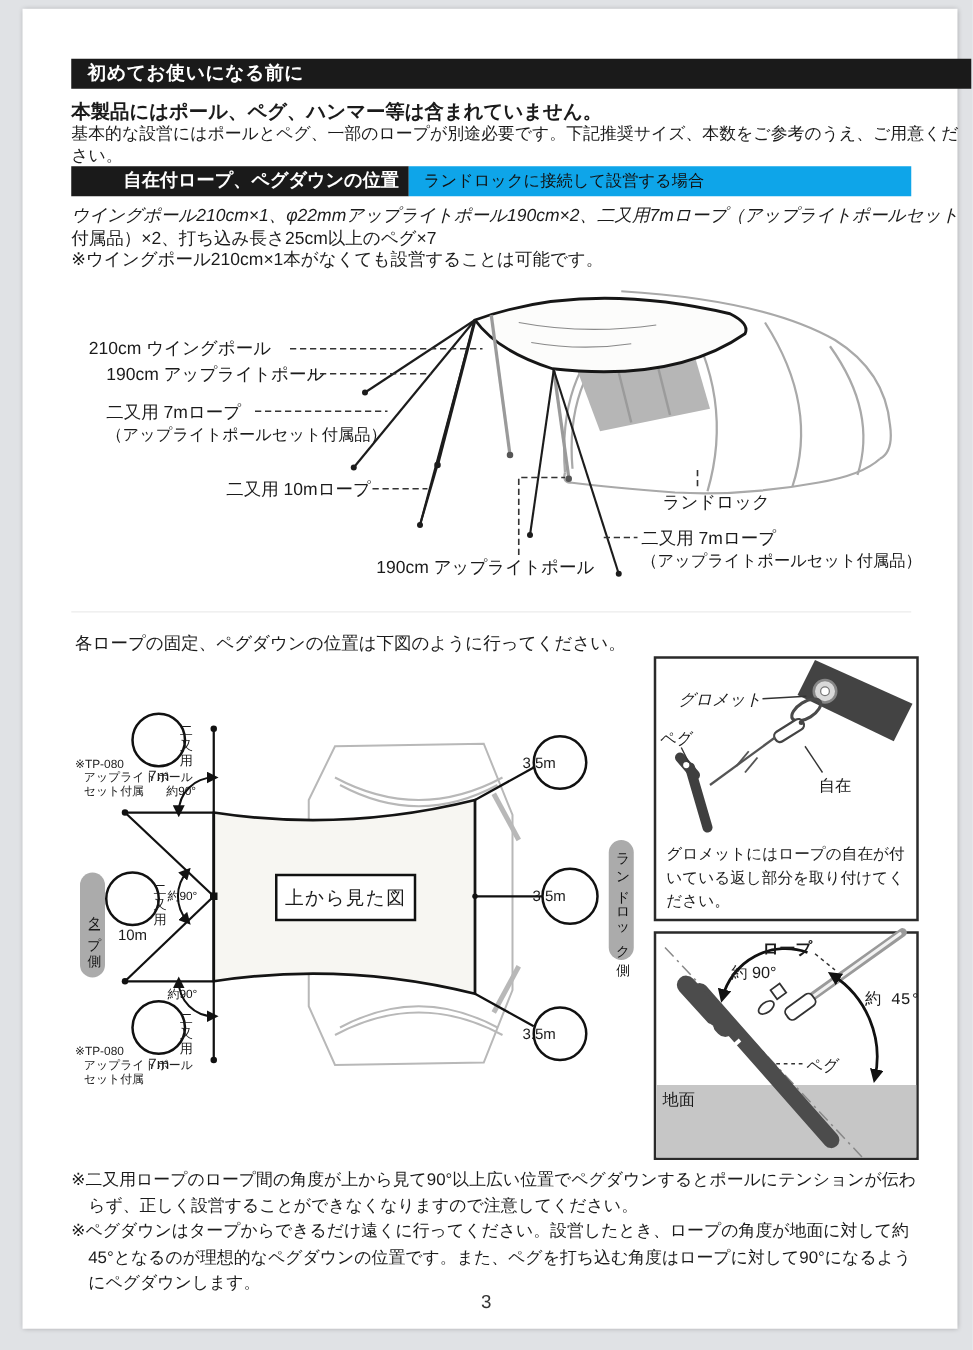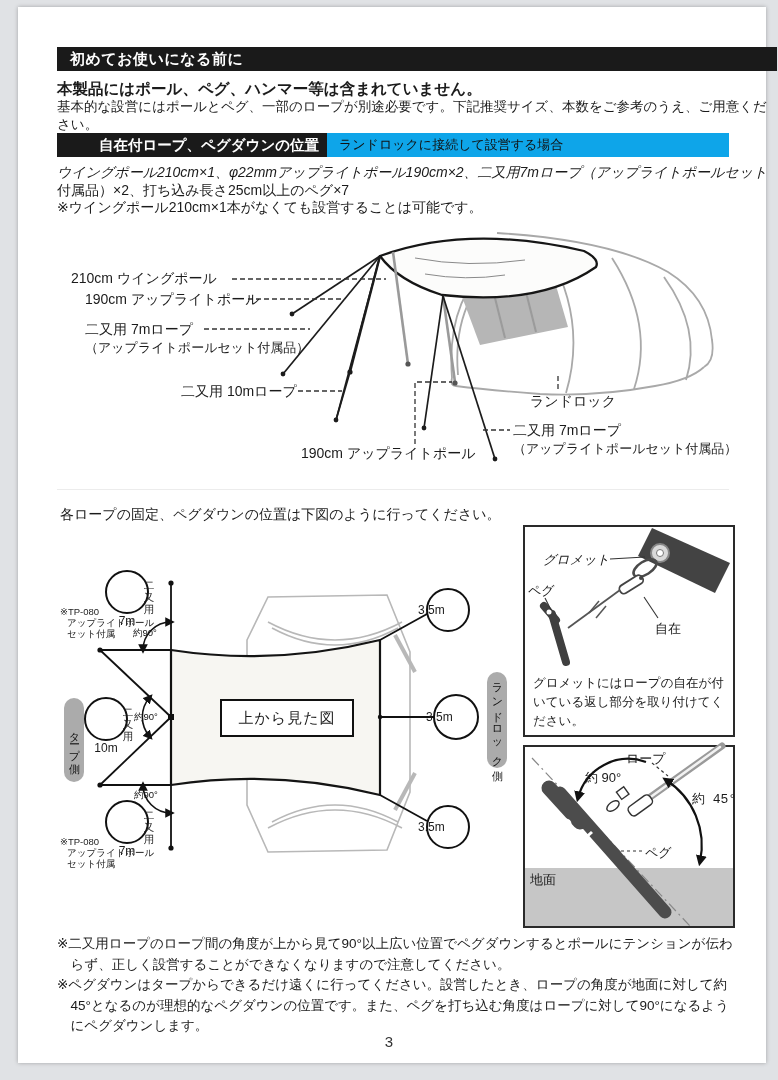--- a/index.html
+++ b/index.html
@@ -192,21 +192,21 @@
     <div style="padding-left:7px;">アップライトポール</div>
     <div style="padding-left:7px;">セット付属</div>
   </div>
   <div class="abs lbl-xs" style="left:60px;top:836px;">
     <div>※TP-080</div>
     <div style="padding-left:7px;">アップライトポール</div>
     <div style="padding-left:7px;">セット付属</div>
   </div>
   <div class="abs pill" style="left:64px;top:698px;width:20px;height:84px;">タープ側</div>
   <div class="abs pill" style="left:487px;top:672px;width:20px;height:96px;">ランドロック側</div>
-  <div class="abs viewbox-title" style="left:220px;top:699px;width:134px;height:38px;text-align:right;">上から見た図</div>
+  <div class="abs viewbox-title" style="left:220px;top:699px;width:113px;height:38px;text-align:right;">上から見た図</div>
 
   <div class="abs infobox" style="left:523px;top:525px;width:212px;height:212px;"></div>
   <svg class="abs" style="left:523px;top:525px;" width="212" height="140" viewBox="523 525 212 140">
     <g>
       <polygon points="652,528 730,563 715,593 638,556" fill="#434343"></polygon>
       <circle cx="660" cy="553" r="9" fill="#d9d9d9" stroke="#878787" stroke-width="2"></circle>
       <circle cx="660" cy="553" r="3.5" fill="#fff" stroke="#777" stroke-width="1"></circle>
       <ellipse cx="645" cy="568" rx="13" ry="6.5" transform="rotate(-32 645 568)" fill="none" stroke="#4a4a4a" stroke-width="2.5"></ellipse>
     </g>
     <g>
@@ -258,21 +258,21 @@
     </g>
     <g fill="none" stroke="#111">
       <path d="M646,762 A52,52 0 0 0 578,798" stroke-width="2.2" marker-end="url(#arw3)"></path>
       <path d="M666,780 A78,78 0 0 1 700,862" stroke-width="2.2" marker-start="url(#arw3)" marker-end="url(#arw3)"></path>
     </g>
     <g stroke="#333" stroke-width="1.2" stroke-dasharray="3,3" fill="none">
       <line x1="652" y1="763" x2="668" y2="776"></line>
       <line x1="642" y1="851" x2="621" y2="851"></line>
     </g>
   </svg>
-  <div class="abs lbl-s" style="left:626px;top:750px;">ロープ</div>
+  <div class="abs lbl-s" style="left:610px;top:750px;font-weight:bold;">ロープ</div>
   <div class="abs" style="left:585px;top:769px;font-size:13px;">約 90°</div>
   <div class="abs" style="left:692px;top:790px;font-size:13px;font-family:Liberation Mono, monospace;">約 45°</div>
   <div class="abs lbl-s" style="left:645px;top:844px;">ペグ</div>
   <div class="abs lbl-s" style="left:530px;top:871px;">地面</div>
 
   <div class="abs note" style="top:934px;">※二又用ロープのロープ間の角度が上から見て90°以上広い位置でペグダウンするとポールにテンションが伝わらず、正しく設営することができなくなりますので注意してください。</div>
   <div class="abs note" style="top:975px;">※ペグダウンはタープからできるだけ遠くに行ってください。設営したとき、ロープの角度が地面に対して約45°となるのが理想的なペグダウンの位置です。また、ペグを打ち込む角度はロープに対して90°になるようにペグダウンします。</div>
 
   <div class="abs pagenum">3</div>
 </div>

